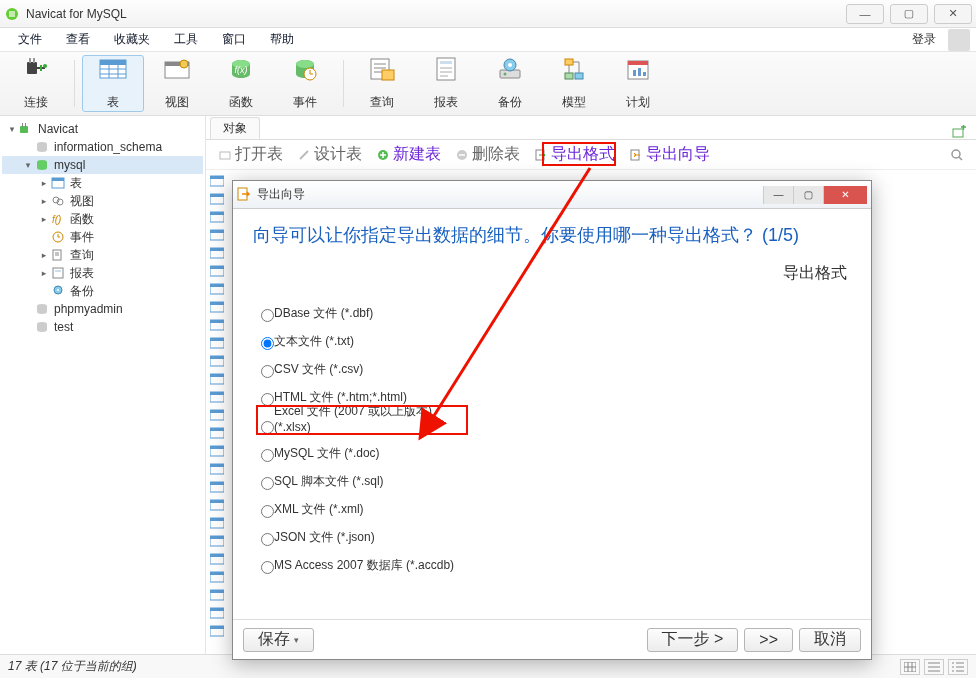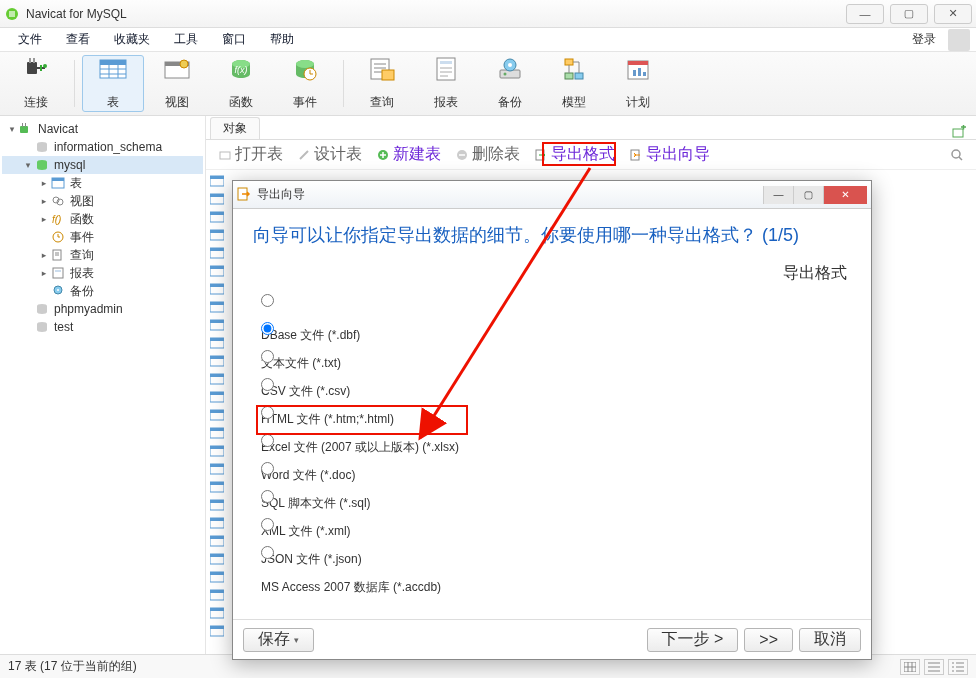--- a/index.html
+++ b/index.html
@@ -40,36 +40,36 @@
 .subbtn { display:flex; align-items:center; gap:3px; padding:3px 6px; font-size:16px; color:#666; }
 .subbtn.enabled { color:#6d28d9; }
 .subbtn .sicon { width:14px; height:14px; display:inline-flex; align-items:center; justify-content:center; }
 .highlight-red { border:2px solid #e10; position:absolute; pointer-events:none; }
 .searchicon { margin-left:auto; color:#888; padding-right:6px; }
 
 .tablelist { flex:1; overflow:hidden; padding:2px; }
 .tablerow { height:18px; display:flex; align-items:center; gap:4px; padding-left:2px; }
 .tablerow .ticon2 { width:14px; height:12px; }
 
-.statusbar { height:24px; border-top:1px solid #ddd; display:flex; align-items:center; padding:0 8px; font-size:12px; background:#f8f8f8; }
+.statusbar { height:24px; border-top:1px solid #ddd; display:flex; align-items:center; padding:0 8px; font-size:12px; background:#f8f8f8;font-style:italic; }
 .statusbar .sright { margin-left:auto; display:flex; gap:4px; align-items:center; }
 .viewbtn { width:20px; height:16px; border:1px solid #ccc; display:flex; align-items:center; justify-content:center; font-size:10px; color:#666; }
 
 
 .dialog { position:absolute; left:232px; top:180px; width:640px; height:480px; background:#fff; border:1px solid #888; box-shadow:0 4px 20px rgba(0,0,0,.3); display:flex; flex-direction:column; }
 .dlg-title { height:28px; background:linear-gradient(#fff,#eef2f6); display:flex; align-items:center; padding:0 4px; border-bottom:1px solid #ccc; }
 .dlg-title .dicon { width:16px; height:16px; margin-right:4px; }
 .dlg-title .dtext { flex:1; font-size:12px; }
 .dlg-winbtns { display:flex; }
 .dlg-winbtn { width:30px; height:18px; display:flex; align-items:center; justify-content:center; font-size:10px; color:#444; background:#e8e8e8; border-left:1px solid #ccc; }
 .dlg-winbtn.close { background:#d9534f; color:#fff; width:44px; }
 .dlg-head { padding:14px 20px 8px; font-size:18px; color:#1860c0; }
 .dlg-body { flex:1; padding:8px 24px; overflow:auto; }
 .fieldset-label { font-size:16px; color:#333; margin-bottom:10px;text-align:right; }
-.radio-row { display:flex; align-items:flex-start; height:28px; font-size:12px; color:#333; gap:20px; padding-left:4px;flex-direction:column; }
+.radio-row { display:flex; align-items:flex-end; height:28px; font-size:12px; color:#333; gap:0; padding-left:4px; }
 .radio-row input { margin:0; }
 .dlg-foot { height:40px; border-top:1px solid #ddd; display:flex; align-items:center; padding:0 10px; gap:6px; }
 .dlgbtn { height:24px; padding:0 14px; border:1px solid #b5b5b5; background:linear-gradient(#fdfdfd,#ececec); border-radius:3px; font-size:16px; display:flex; align-items:center; }
 .dlgbtn.drop::after { content:" ▾"; color:#666; font-size:9px; margin-left:4px; }
 .dlg-foot .fspacer { flex:1; }
 
 
 .arrow-svg { position:absolute; left:250px; top:158px; width:370px; height:320px; pointer-events:none; }
 
 svg { display:block; }
@@ -692,21 +692,21 @@
         <label class="radio-row">
           <input type="radio" name="fmt" style="">
           <span>HTML 文件 (*.htm;*.html)</span>
         </label>
         <label class="radio-row" style="outline: rgb(238, 17, 0) solid 2px; outline-offset: -1px; width: 210px;">
           <input type="radio" name="fmt" style="">
           <span>Excel 文件 (2007 或以上版本) (*.xlsx)</span>
         </label>
         <label class="radio-row">
           <input type="radio" name="fmt" style="">
-          <span>Word 文件 (*.doc)</span>
+          <span>MySQL 文件 (*.doc)</span>
         </label>
         <label class="radio-row">
           <input type="radio" name="fmt" style="">
           <span>SQL 脚本文件 (*.sql)</span>
         </label>
         <label class="radio-row">
           <input type="radio" name="fmt" style="">
           <span>XML 文件 (*.xml)</span>
         </label>
         <label class="radio-row">

